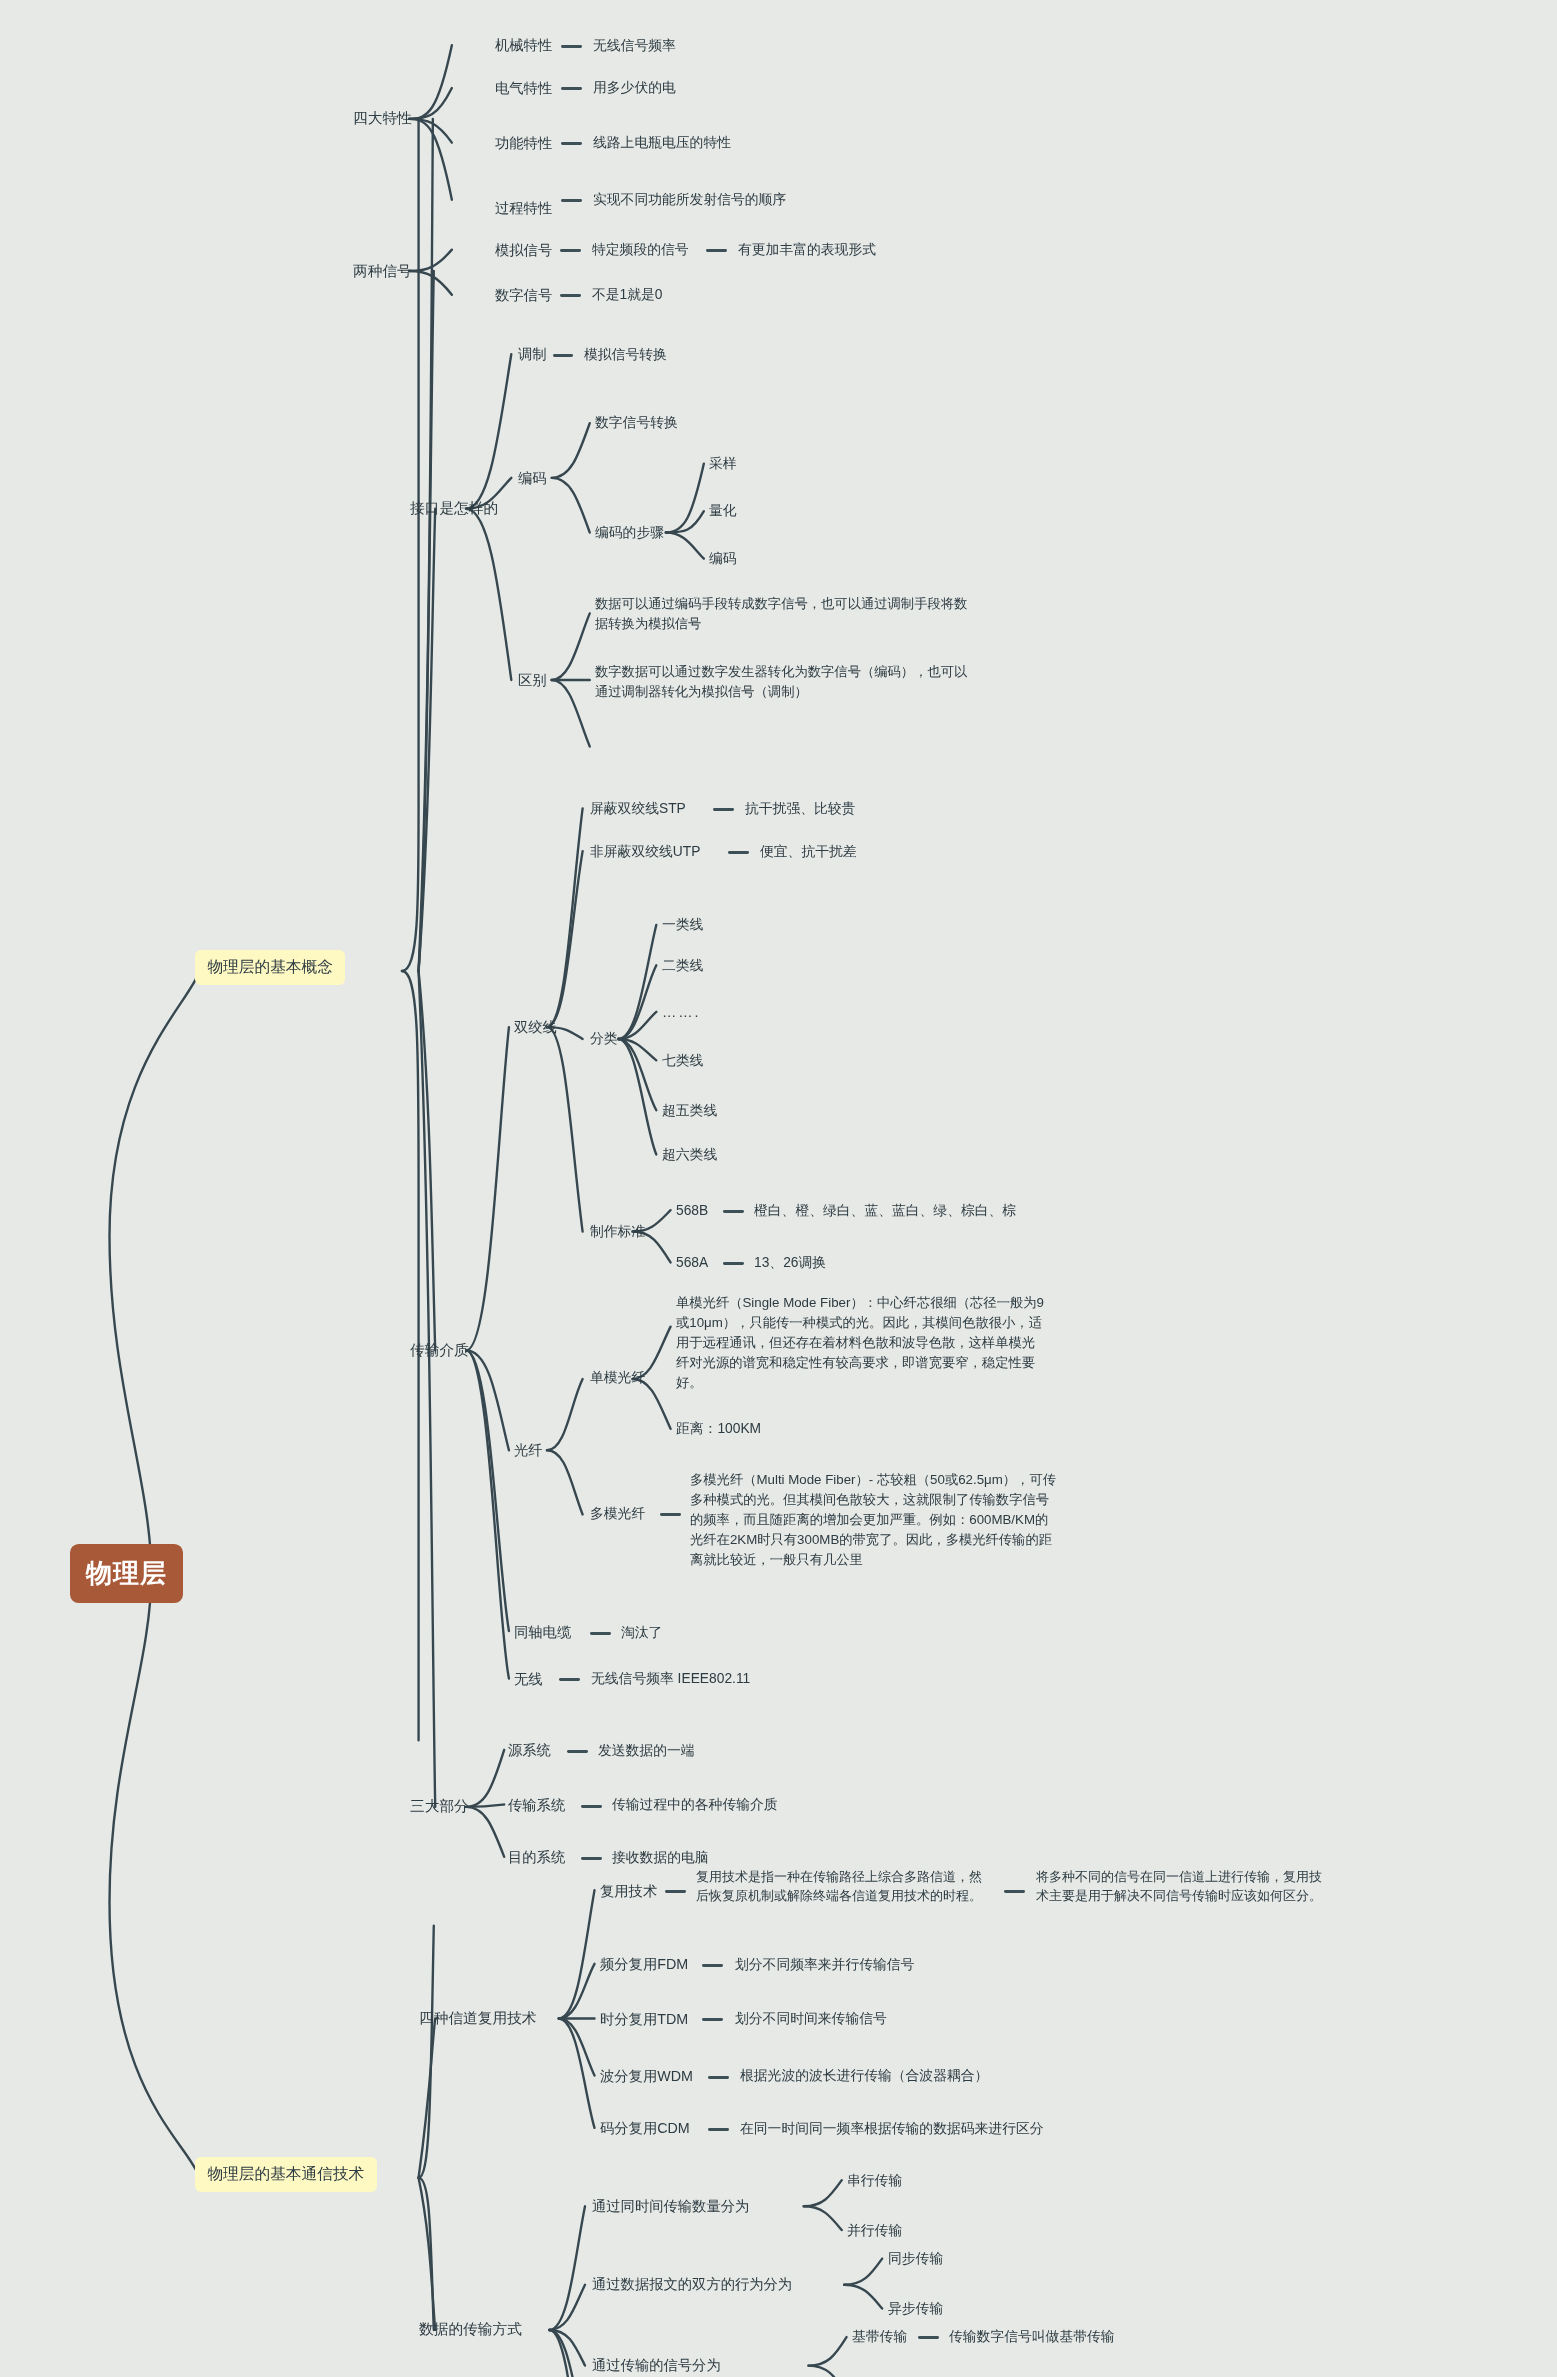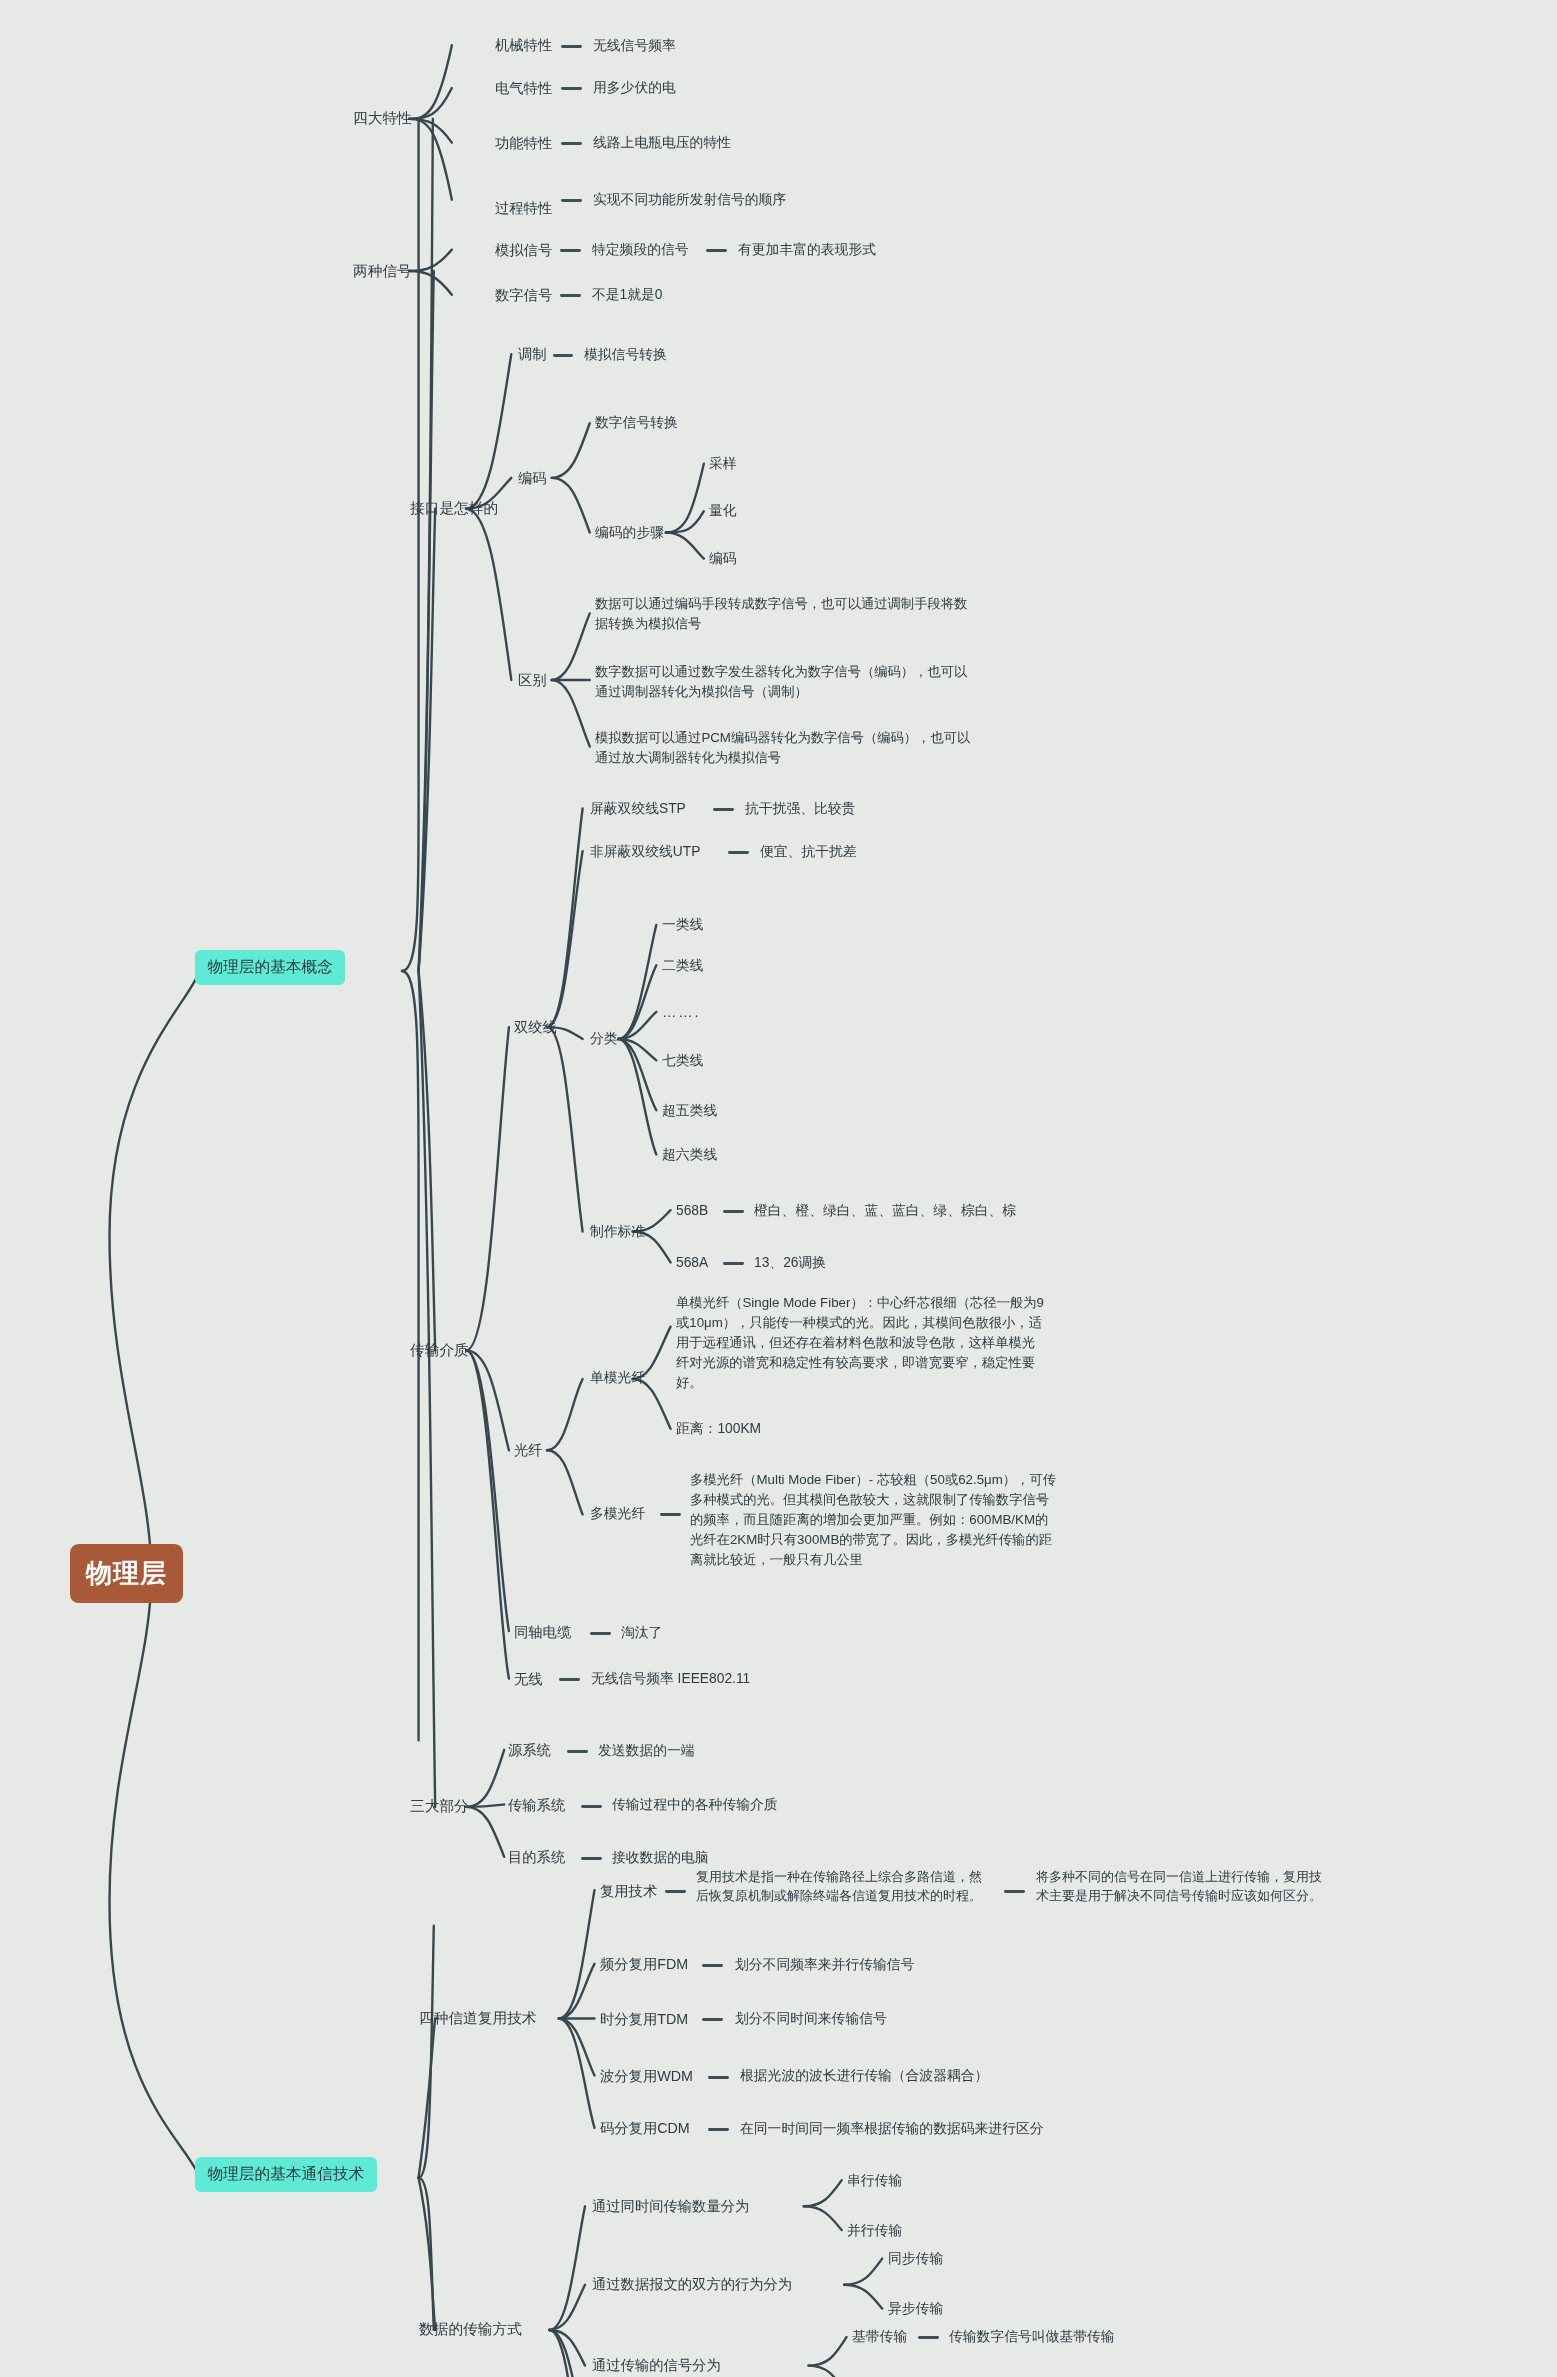--- a/index.html
+++ b/index.html
@@ -15,21 +15,21 @@
   .node{position:absolute;color:#2d3b42;white-space:nowrap;line-height:1.45;}
   .node.wrap{white-space:normal;}
 
   
   .root{
     background:#a85a38;color:#ffffff;border-radius:8.6px;
     padding:10.5px 16px;font-size:26px;font-weight:bold;letter-spacing:1px;
   }
   
   .l2{
-    background:#5eead4;color:#2d3b42;border-radius:5.7px;
+    background:#fef9c3;color:#2d3b42;border-radius:5.7px;
     padding:6.2px 12.4px;font-size:15.7px;
   }
   .l3{font-size:14.7px;}
   .l4{font-size:14.3px;}
   .l5{font-size:13.8px;}
   .leaf{font-size:13.8px;}
   .para{font-size:13.3px;line-height:1.5;}
   .small{font-size:13px;}
 
   
@@ -183,21 +183,20 @@
 
   <div class="node l5" style="left:595px;top:523px;">编码的步骤</div>
   <div class="node leaf" style="left:709px;top:454px;">采样</div>
   <div class="node leaf" style="left:709px;top:501px;">量化</div>
   <div class="node leaf" style="left:709px;top:549px;">编码</div>
 
   <div class="node l4" style="left:518px;top:670px;">区别</div>
 
   <div class="node wrap para" style="left:595px;top:662px;width:376px;">数字数据可以通过数字发生器转化为数字信号（编码），也可以通过调制器转化为模拟信号（调制）</div>
   <div class="node wrap para" style="left:595px;top:594px;width:376px;">数据可以通过编码手段转成数字信号，也可以通过调制手段将数据转换为模拟信号</div>
-  <div class="node wrap para" style="left:595px;top:728px;width:376px;">模拟数据可以通过PCM编码器转化为数字信号（编码），也可以通过放大调制器转化为模拟信号</div>
 
   <div class="node l3" style="left:410px;top:1340px;">传输介质</div>
 
   <div class="node l4" style="left:514px;top:1017px;">双绞线</div>
 
   <div class="node l5" style="left:590px;top:799px;">屏蔽双绞线STP</div>
   <div class="dash" style="left:713px;top:808px;width:21px;"></div>
   <div class="node leaf" style="left:745px;top:799px;">抗干扰强、比较贵</div>
 
   <div class="node l5" style="left:590px;top:842px;">非屏蔽双绞线UTP</div>

